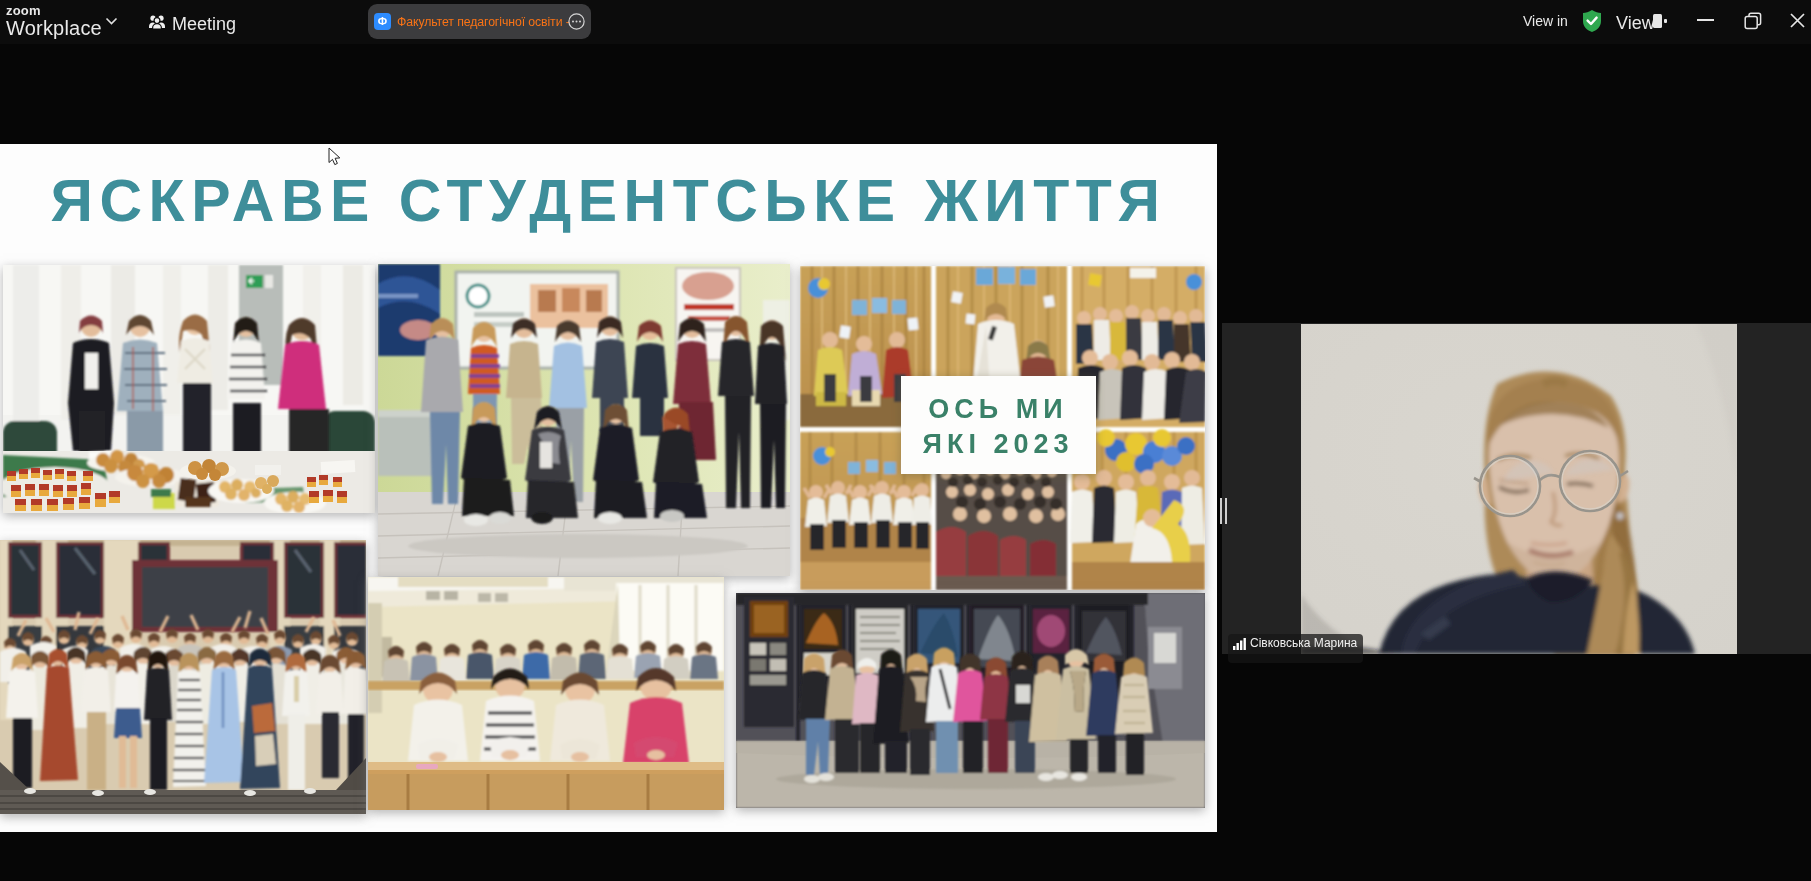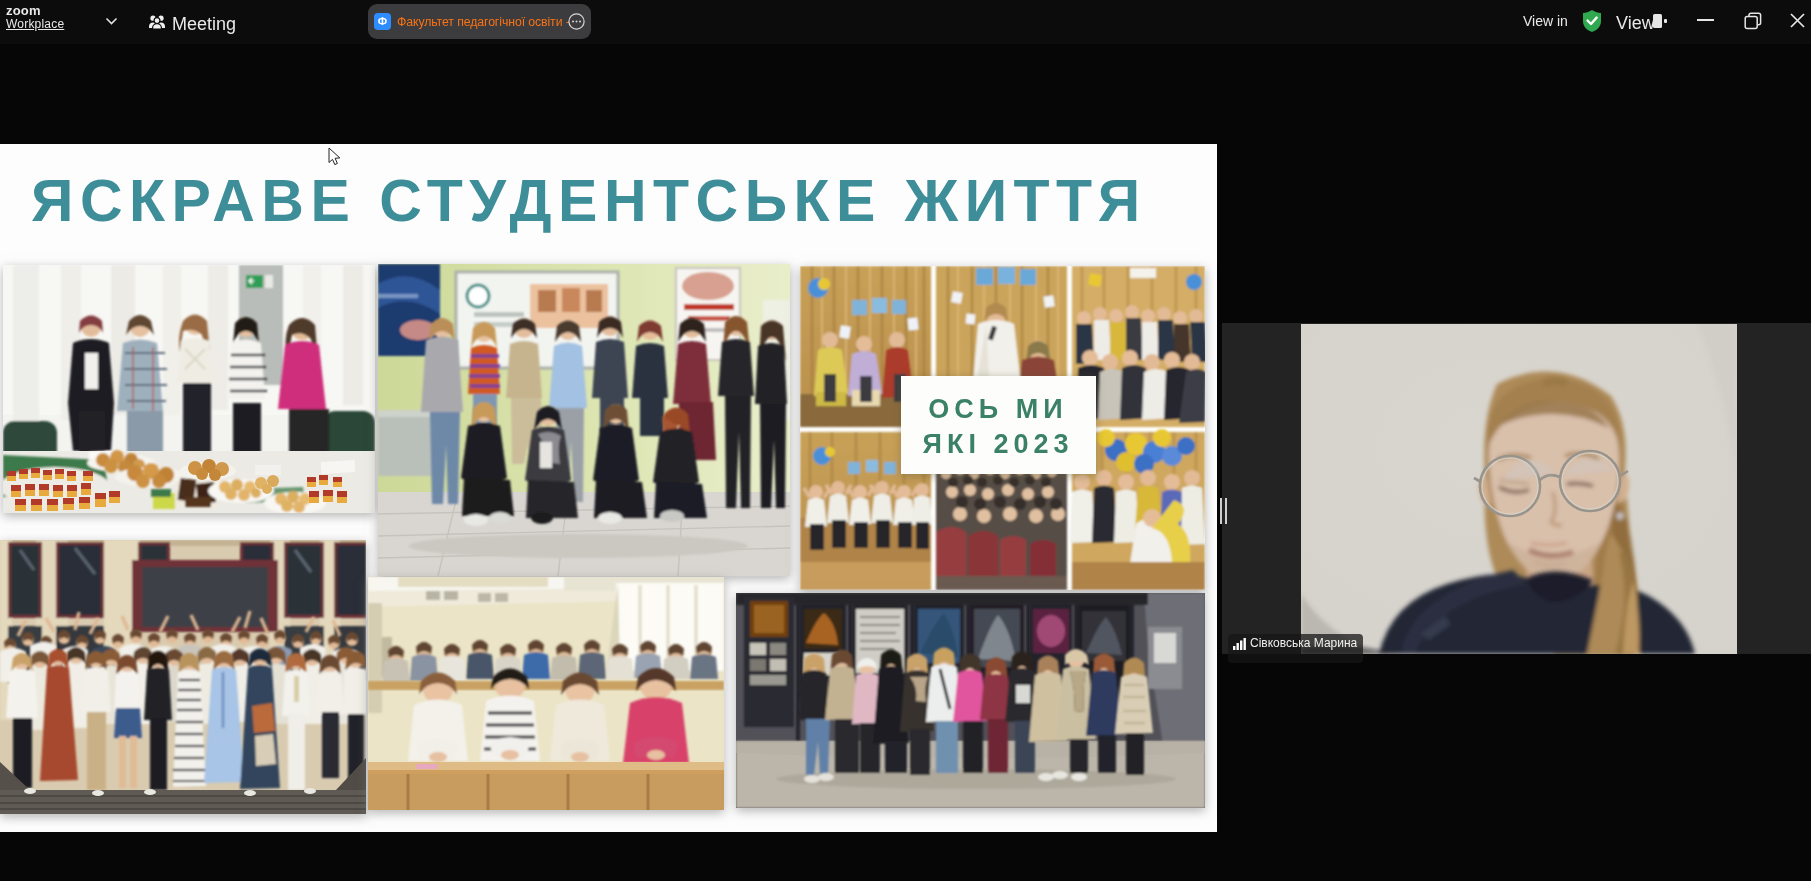--- a/index.html
+++ b/index.html
@@ -1,34 +1,34 @@
 <!DOCTYPE html>
 <html><head>
 <meta charset="utf-8">
 <style>
   html,body{margin:0;padding:0;background:#000;}
   #root{position:relative;width:1811px;height:881px;overflow:hidden;background:#060606;font-family:"Liberation Sans",sans-serif;}
   .abs{position:absolute;}
   #topbar{left:0;top:0;width:1811px;height:44px;background:#0c0c0c;color:#e9e9e9;}
   #slide{left:0;top:144px;width:1217px;height:688px;background:#fdfdfd;}
-  #title{left:0;top:23px;width:1217px;text-align:left;font-weight:bold;font-size:59px;color:#3e8e9a;letter-spacing:6.5px;white-space:nowrap;padding-left:31px;}
+  #title{left:0;top:23px;width:1217px;text-align:center;font-weight:bold;font-size:59px;color:#3e8e9a;letter-spacing:6.5px;white-space:nowrap;}
   #vpanel{left:1222px;top:323px;width:589px;height:331px;background:#232323;}
   #video{left:1301px;top:324px;width:436px;height:330px;background:#d6d3cc;overflow:hidden;}
   #namelabel{left:1228px;top:634px;height:19px;background:rgba(22,22,22,0.74);border-radius:4px;color:#f0f0f0;font-size:12px;line-height:19px;padding:0 6px 10px 5px;display:flex;align-items:center;gap:4px;}
   #handle{left:1220px;top:498px;width:7px;height:26px;}
   .ph{position:absolute;box-shadow:0 3px 10px rgba(120,120,120,0.55);}
   svg{display:block;}
 </style>
 </head>
 <body>
 <div id="root">
 
   <div id="topbar" class="abs">
     <div class="abs" style="left:6px;top:3px;font-size:13px;font-weight:bold;letter-spacing:0.2px;text-align:right;">zoom</div>
-    <div class="abs" style="left:6px;top:17px;font-size:12px;font-weight:500;letter-spacing:0.2px;text-decoration:underline;">Workplace</div>
+    <div class="abs" style="left:6px;top:17px;font-size:20px;font-weight:500;letter-spacing:0.2px;">Workplace</div>
     <svg class="abs" style="left:105px;top:17px" width="13" height="9" viewBox="0 0 13 9">
         <path d="M1.5 1.5 L6.5 6.5 L11.5 1.5" stroke="#e0e0e0" stroke-width="1.6" fill="none"></path>
       </svg>
     <svg class="abs" style="left:147px;top:12px" width="20" height="20" viewBox="0 0 20 20" fill="#f0f0f0">
       <circle cx="6" cy="6.2" r="2.6"></circle>
         <circle cx="14" cy="6.2" r="2.6"></circle>
       <path d="M2 14.5c0-2.4 1.8-4 4-4s4 1.6 4 4v1.5H2z"></path>
       <path d="M10 14.5c0-2.4 1.8-4 4-4s4 1.6 4 4v1.5h-8z"></path>
       <circle cx="10" cy="8.6" r="2.9" stroke="#0c0c0c" stroke-width="1.2"></circle>
       <path d="M5.6 16c0-2.6 2-4.3 4.4-4.3s4.4 1.7 4.4 4.3v1H5.6z" stroke="#0c0c0c" stroke-width="1.2"></path>

